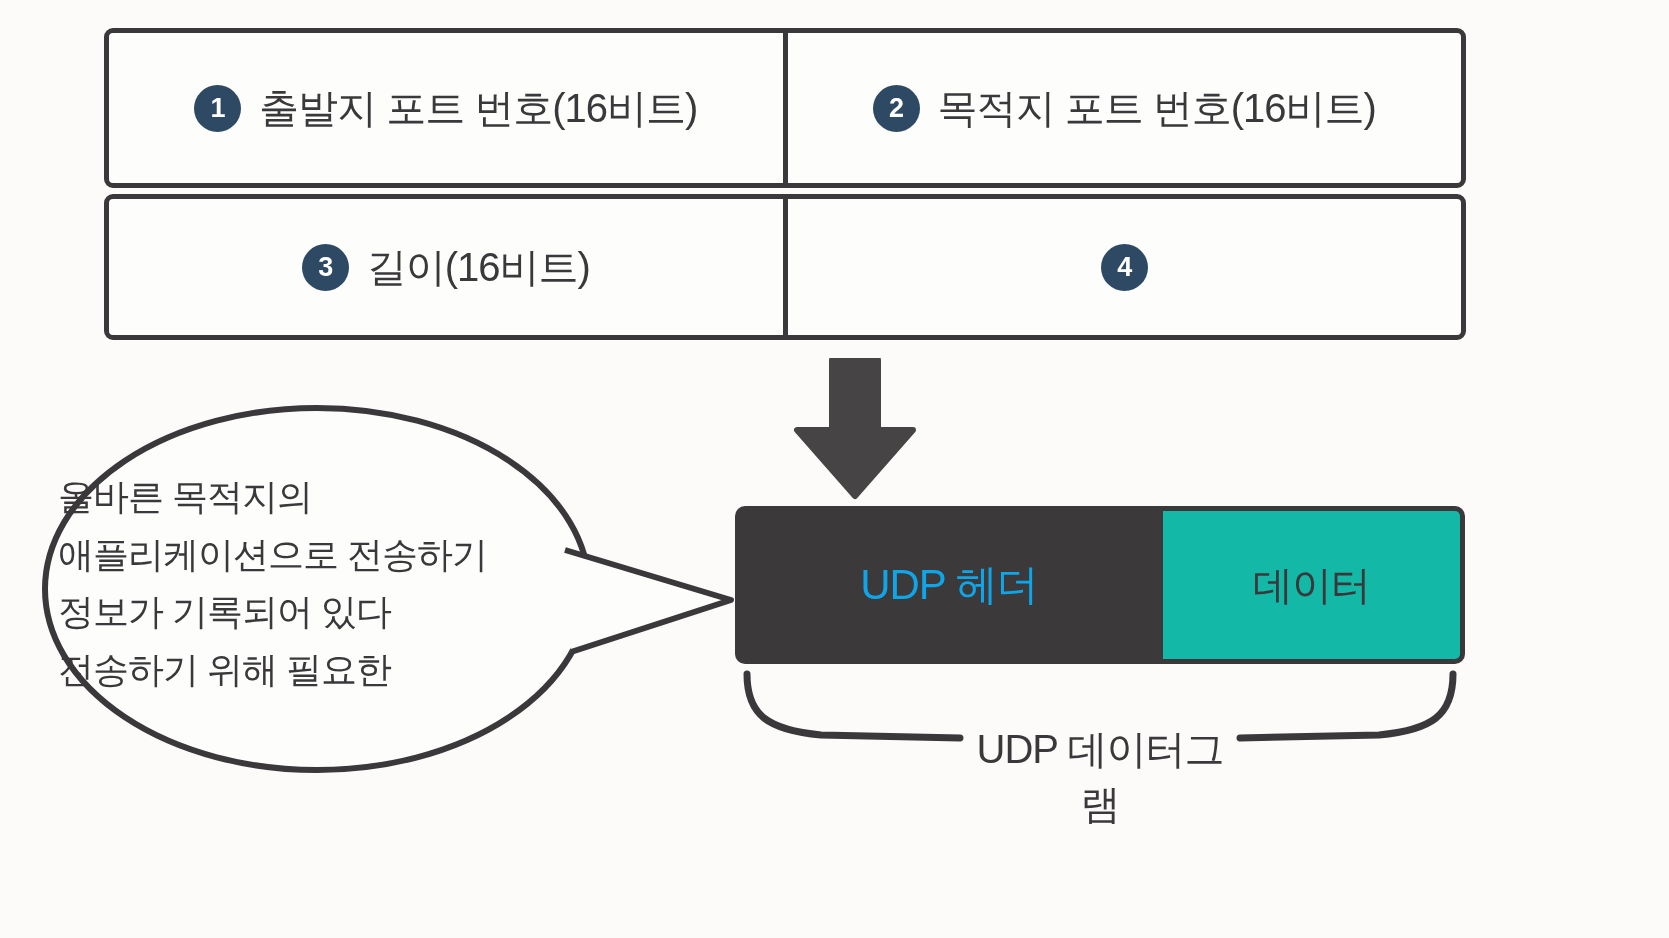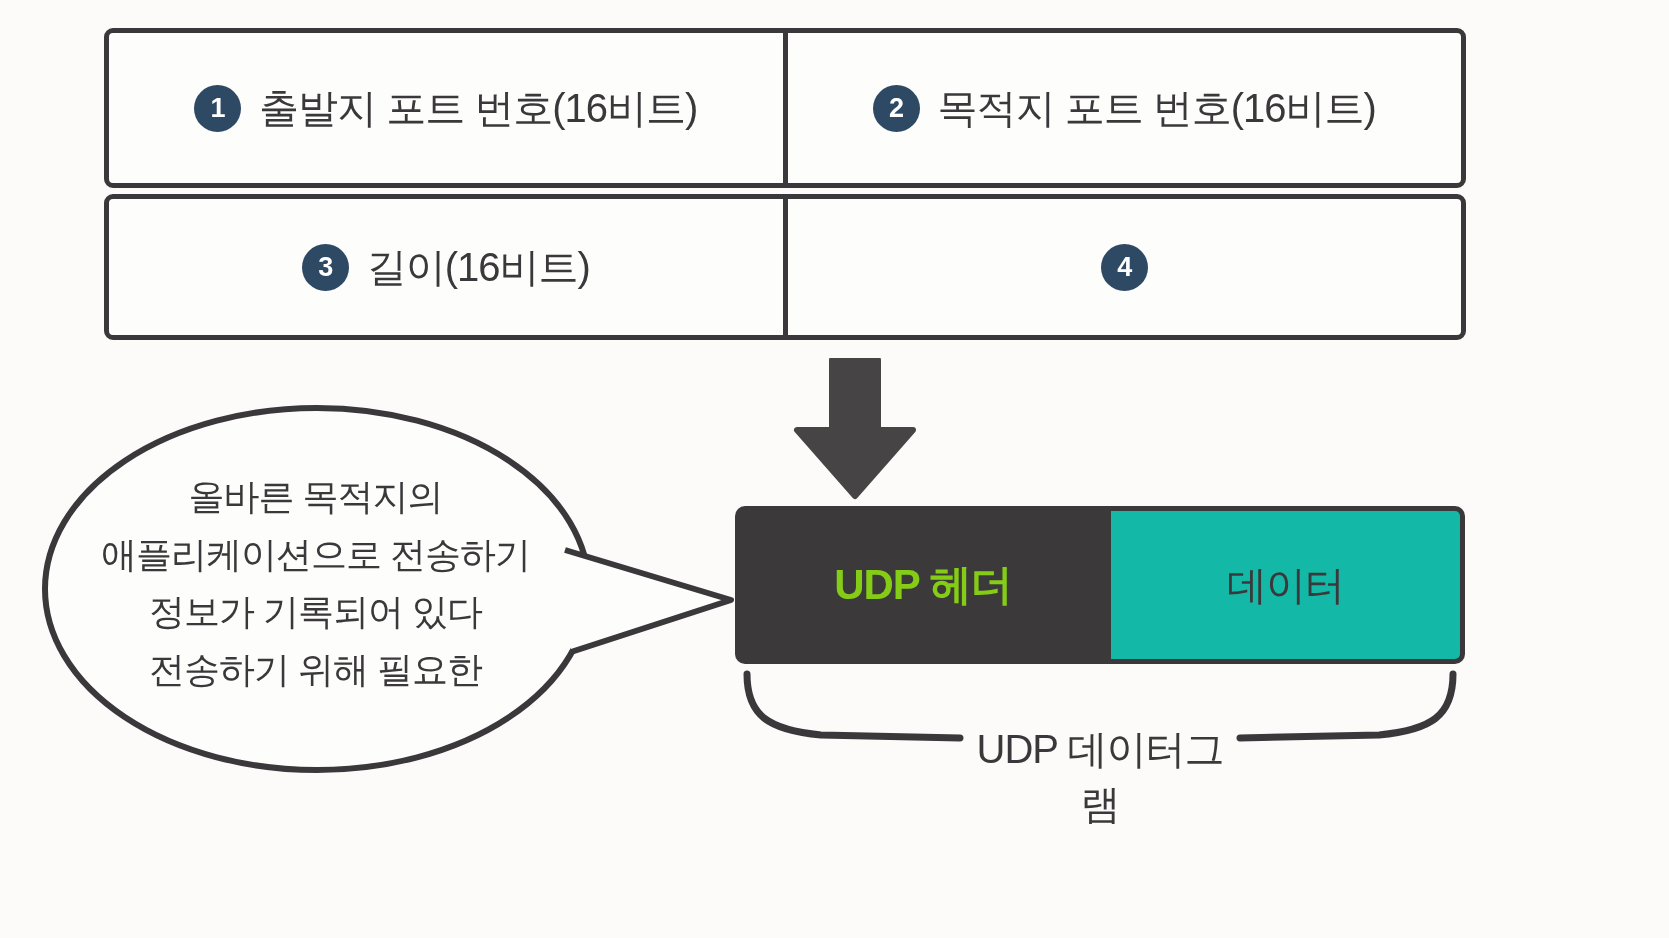--- a/index.html
+++ b/index.html
@@ -44,33 +44,33 @@
     font-size:27px;font-weight:bold;flex:0 0 auto;
   }
 
   
   .down-arrow{position:absolute;left:785px;top:358px;}
 
   
   .bubble-svg{position:absolute;left:25px;top:400px;}
   .bubble-text{
     position:absolute;left:58px;top:468px;width:515px;
-    text-align:center;font-size:36px;font-weight:500;
+    font-size:36px;font-weight:500;
     line-height:1.6;letter-spacing:-1px;
   }
 
   
   .datagram-row{
     position:absolute;left:735px;top:506px;width:730px;height:158px;
     display:flex;
   }
   .udp-header-box{
-    width:376px;background:var(--header-fill);color:#84cc16;
+    width:428px;background:var(--header-fill);color:#0ea5e9;
     display:flex;align-items:center;justify-content:center;
-    font-size:42px;font-weight:700;letter-spacing:-1px;
+    font-size:42px;font-weight:400;letter-spacing:-1px;
     border-radius:10px 0 0 10px;
   }
   .data-box{
     flex:1;background:#14b8a6;
     border:5px solid var(--ink);border-left:none;
     border-radius:0 10px 10px 0;
     display:flex;align-items:center;justify-content:center;
     font-size:40px;font-weight:500;letter-spacing:-1px;
   }
 

